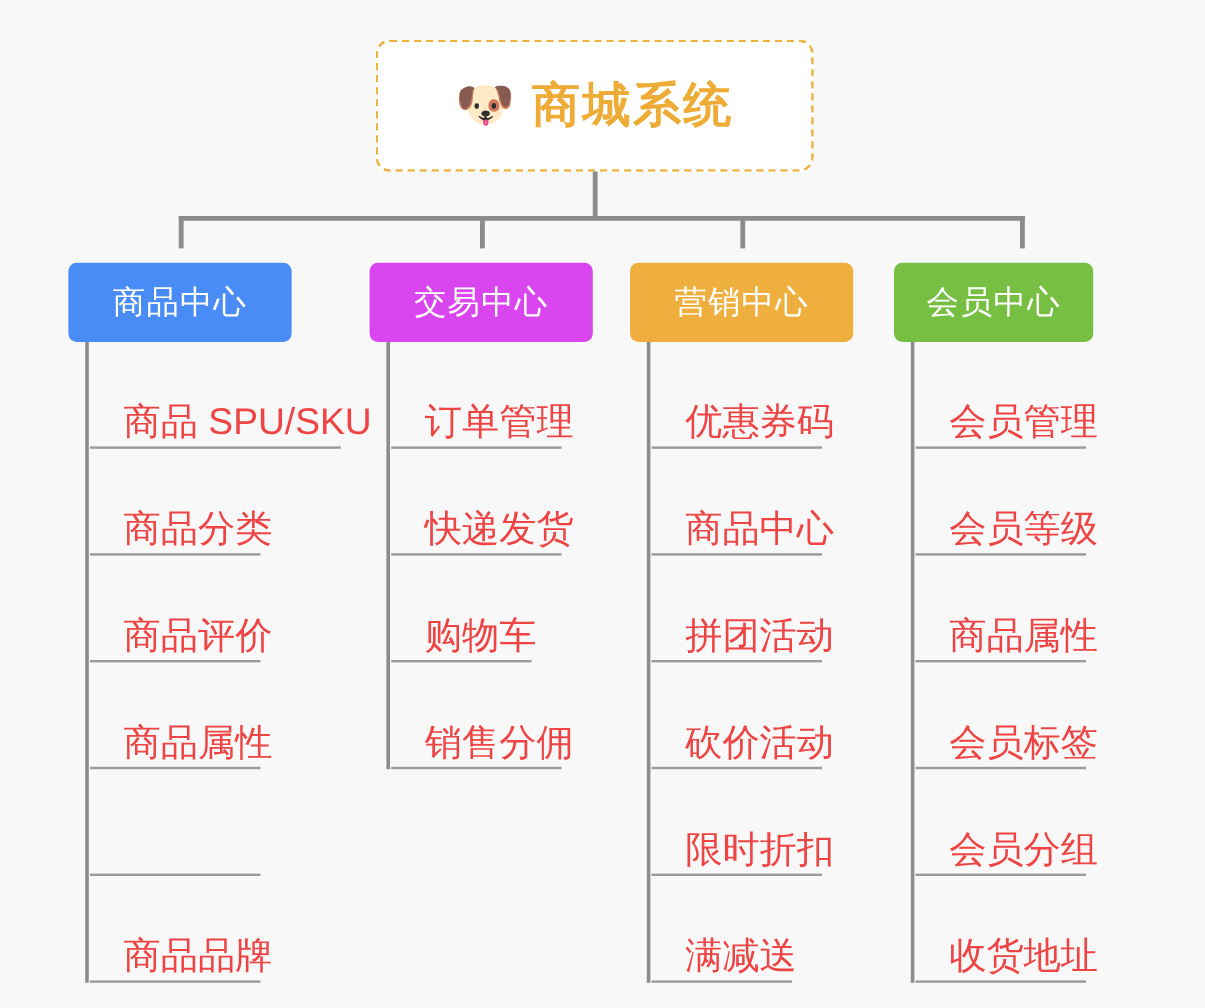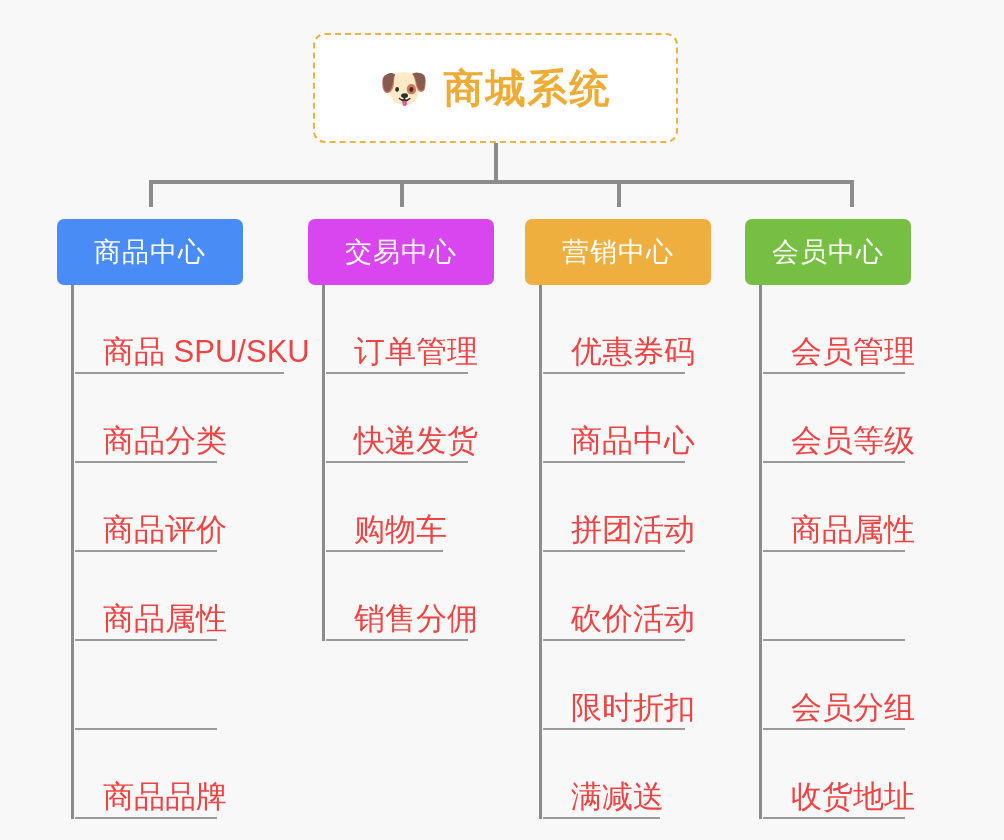--- a/index.html
+++ b/index.html
@@ -241,20 +241,21 @@
         </div>
         <div class="leaf">
           <span class="leaf-label">会员等级</span>
           <span class="leaf-underline" style="width: 142px;"></span>
         </div>
         <div class="leaf">
           <span class="leaf-label">商品属性</span>
           <span class="leaf-underline" style="width: 142px;"></span>
         </div>
         <div class="leaf">
+          <span class="leaf-label">会员标签</span>
           <span class="leaf-underline" style="width: 142px;"></span>
         </div>
         <div class="leaf">
           <span class="leaf-label">会员分组</span>
           <span class="leaf-underline" style="width: 142px;"></span>
         </div>
         <div class="leaf">
           <span class="leaf-label">收货地址</span>
           <span class="leaf-underline" style="width: 142px;"></span>
         </div>

